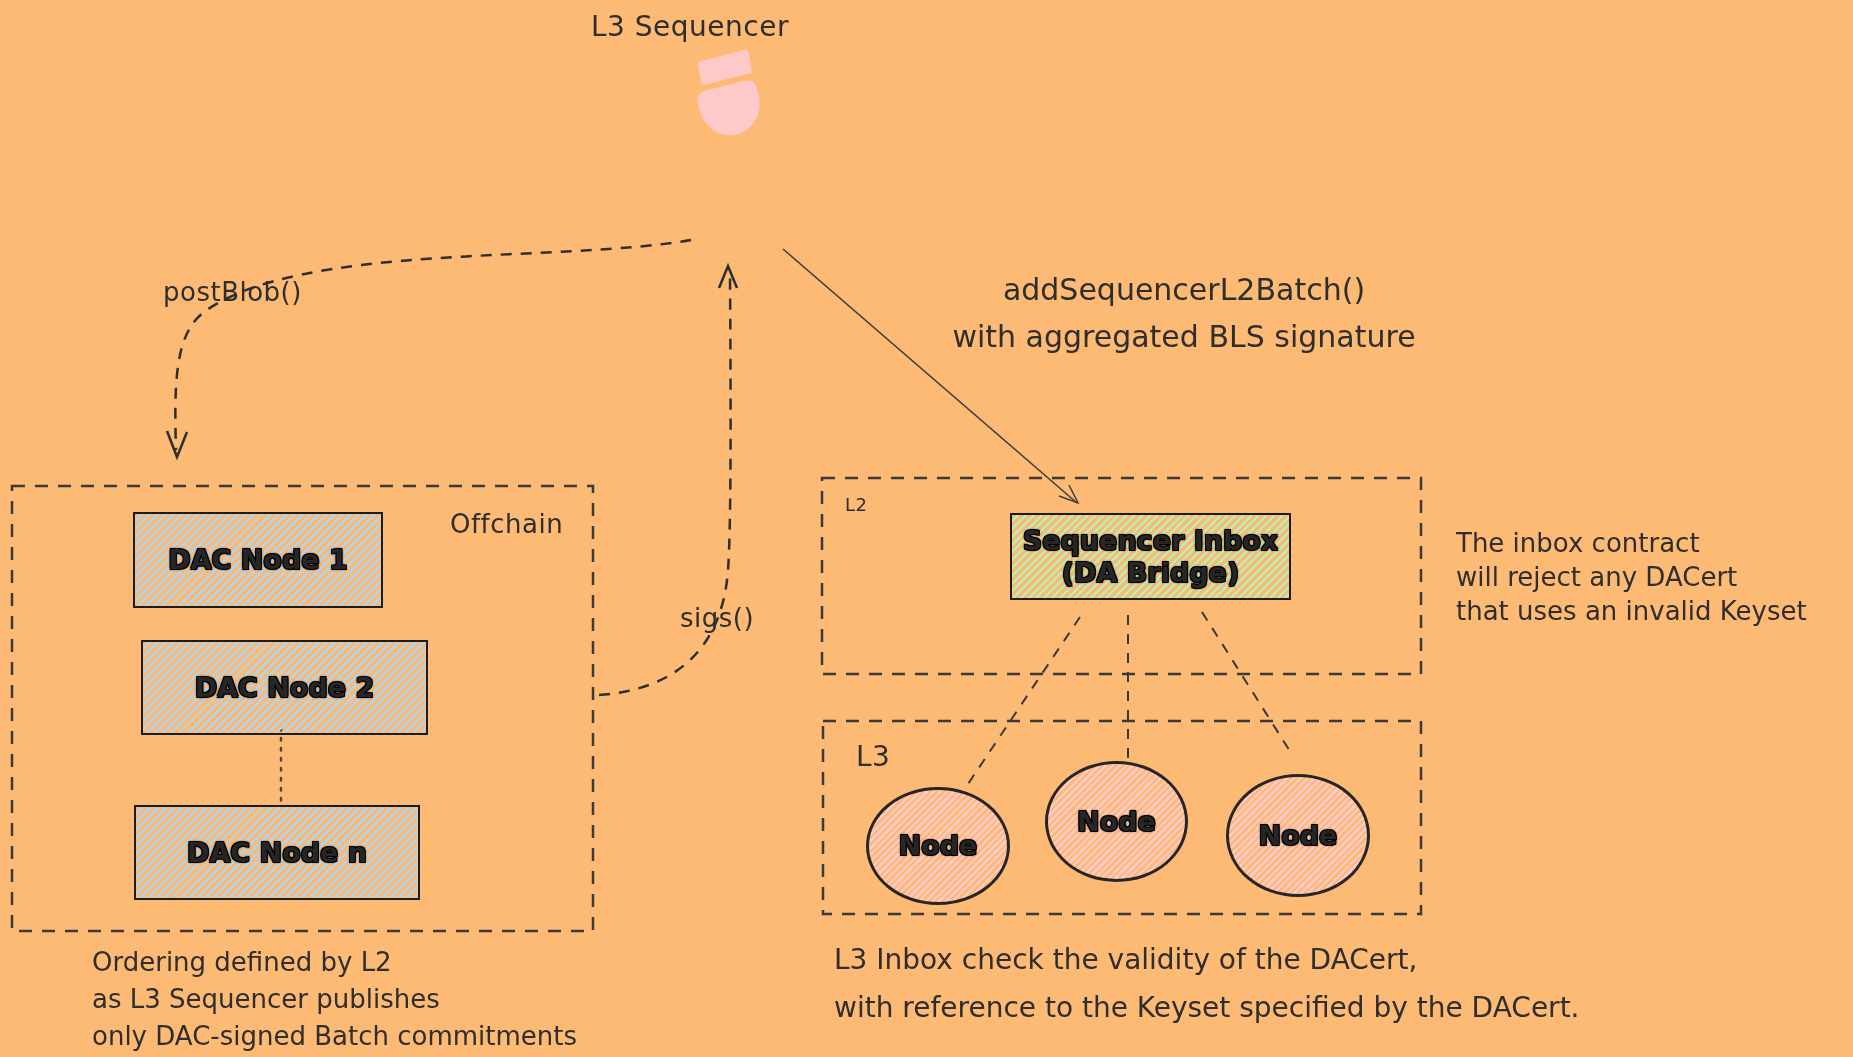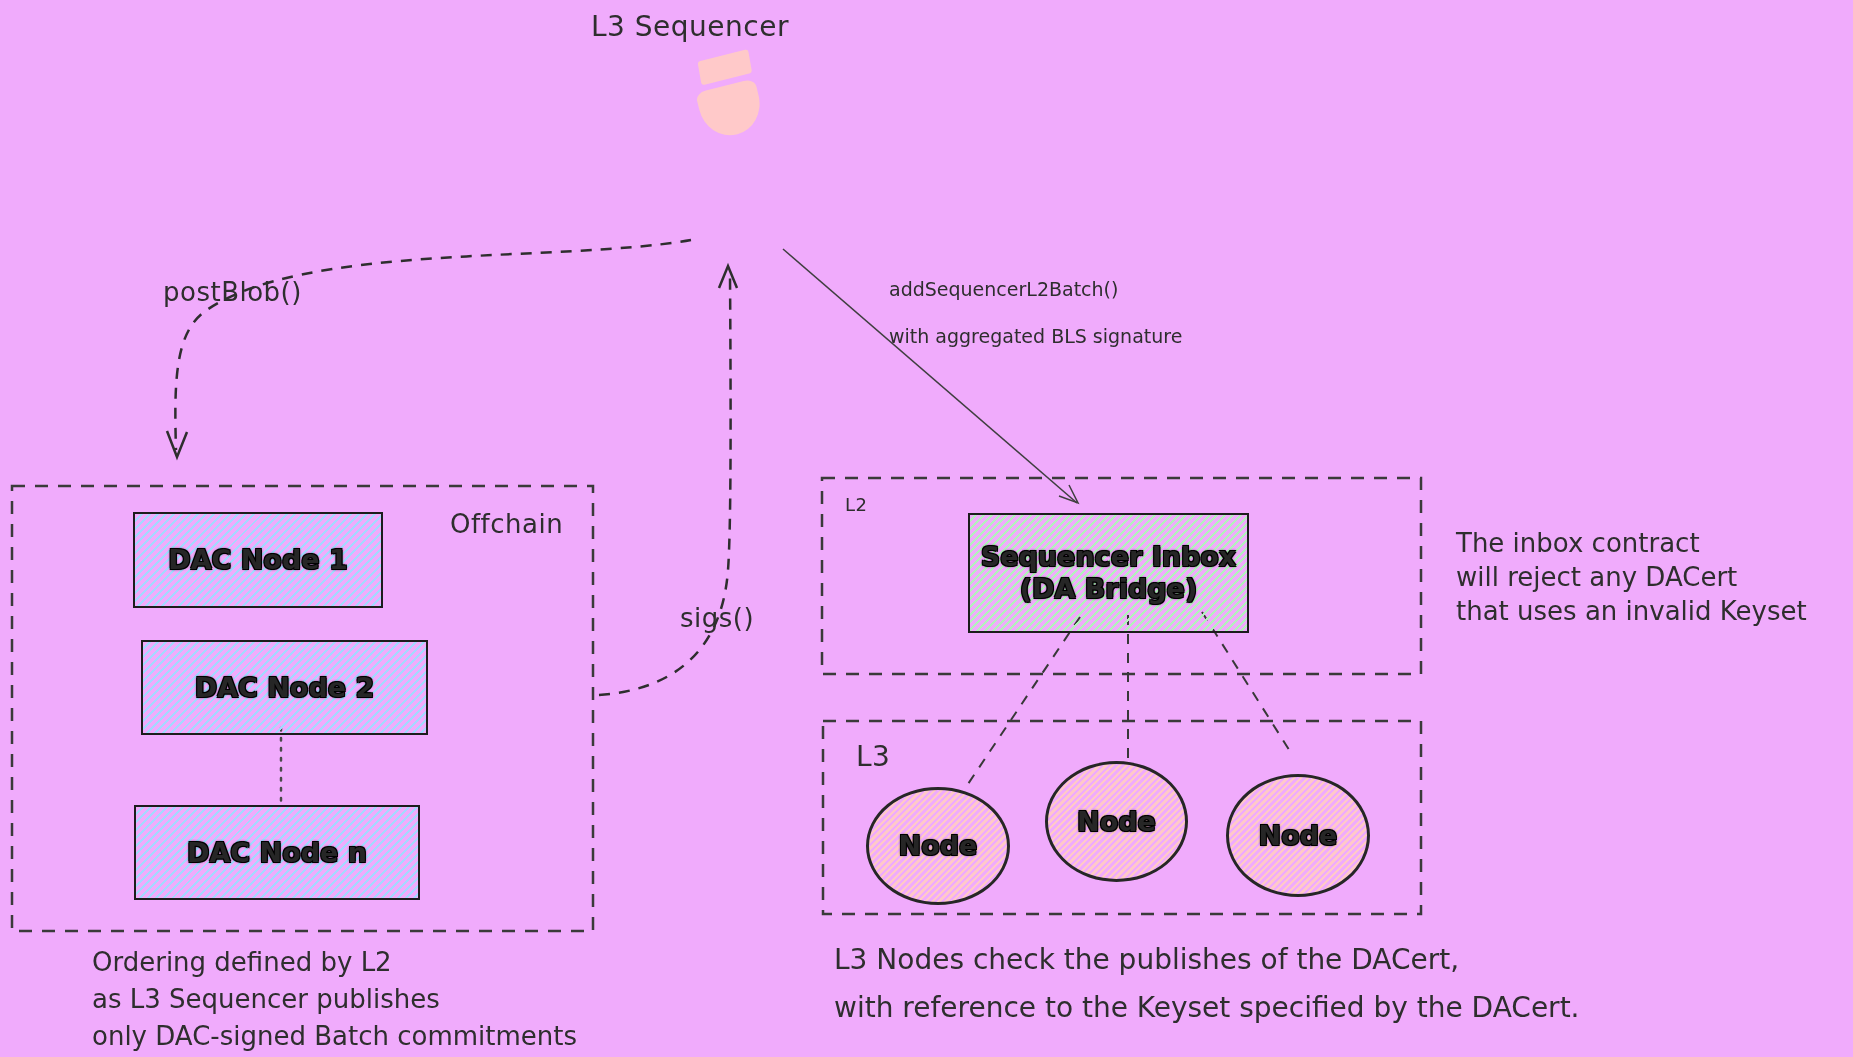--- a/index.html
+++ b/index.html
@@ -4,21 +4,21 @@
 <style>
   html, body {
     margin: 0;
     padding: 0;
     background: #000000;
   }
   #canvas {
     position: relative;
     width: 1853px;
     height: 1057px;
-    background: #f0abfc;
+    background: #fdba74;
     overflow: hidden;
     font-family: "DejaVu Sans", sans-serif;
     color: #2e2e2e;
   }
   .label {
     position: absolute;
     font-size: 26px;
     letter-spacing: 0.5px;
     color: #2e2e2e;
     white-space: nowrap;
@@ -120,40 +120,40 @@
 
   <div class="label" style="left:540px; top:10px; width:300px; text-align:center; font-size:28px;">L3 Sequencer</div>
 
   <div class="seq-icon">
     <div class="seq-cap"></div>
     <div class="seq-head"></div>
   </div>
 
   <div class="label" style="left:163px; top:277px;">postBlob()</div>
   <div class="label" style="left:680px; top:603px;">sigs()</div>
-  <div class="note" style="left:889px; top:266px; width:482px; font-size:19px; line-height:47px;">
+  <div class="note" style="left:943px; top:266px; width:482px; text-align:center; font-size:30px; line-height:47px;">
     <div>addSequencerL2Batch()</div>
     <div>with aggregated BLS signature</div>
   </div>
 
   <div class="label" style="left:450px; top:509px;">Offchain</div>
   <div class="label" style="left:845px; top:494px; font-size:18px;">L2</div>
   <div class="label" style="left:856px; top:740px; font-size:28px;">L3</div>
 
   <div class="hatch-box hatch-blue" style="left:133px; top:512px; width:250px; height:96px;">
     <span class="shape-text">DAC Node 1</span>
   </div>
   <div class="hatch-box hatch-blue" style="left:141px; top:628px; width:287px; height:95px;margin-top:12px;">
     <span class="shape-text">DAC Node 2</span>
   </div>
   <div class="hatch-box hatch-blue" style="left:134px; top:805px; width:286px; height:95px;">
     <span class="shape-text">DAC Node n</span>
   </div>
 
-  <div class="hatch-box hatch-green" style="left:968px; top:513px; width:281px; height:120px;">
+  <div class="hatch-box hatch-green" style="left:1010px; top:513px; width:281px; height:87px;">
     <span class="shape-text">
       <span style="display:block">Sequencer Inbox</span>
       <span style="display:block">(DA Bridge)</span>
     </span>
   </div>
 
   <div class="ellipse hatch-pink" style="left:866px; top:787px; width:144px; height:118px;">
     <span class="shape-text">Node</span>
   </div>
   <div class="ellipse hatch-pink" style="left:1045px; top:761px; width:143px; height:121px;">
@@ -169,17 +169,17 @@
     <div>that uses an invalid Keyset</div>
   </div>
 
   <div class="note" style="left:92px; top:944px; font-size:26px; line-height:37px;">
     <div>Ordering defined by L2</div>
     <div>as L3 Sequencer publishes</div>
     <div>only DAC-signed Batch commitments</div>
   </div>
 
   <div class="note" style="left:834px; top:936px; font-size:28px; line-height:48px;">
-    <div>L3 Nodes check the publishes of the DACert,</div>
+    <div>L3 Inbox check the validity of the DACert,</div>
     <div>with reference to the Keyset specified by the DACert.</div>
   </div>
 
 </div>
 
 </body></html>

